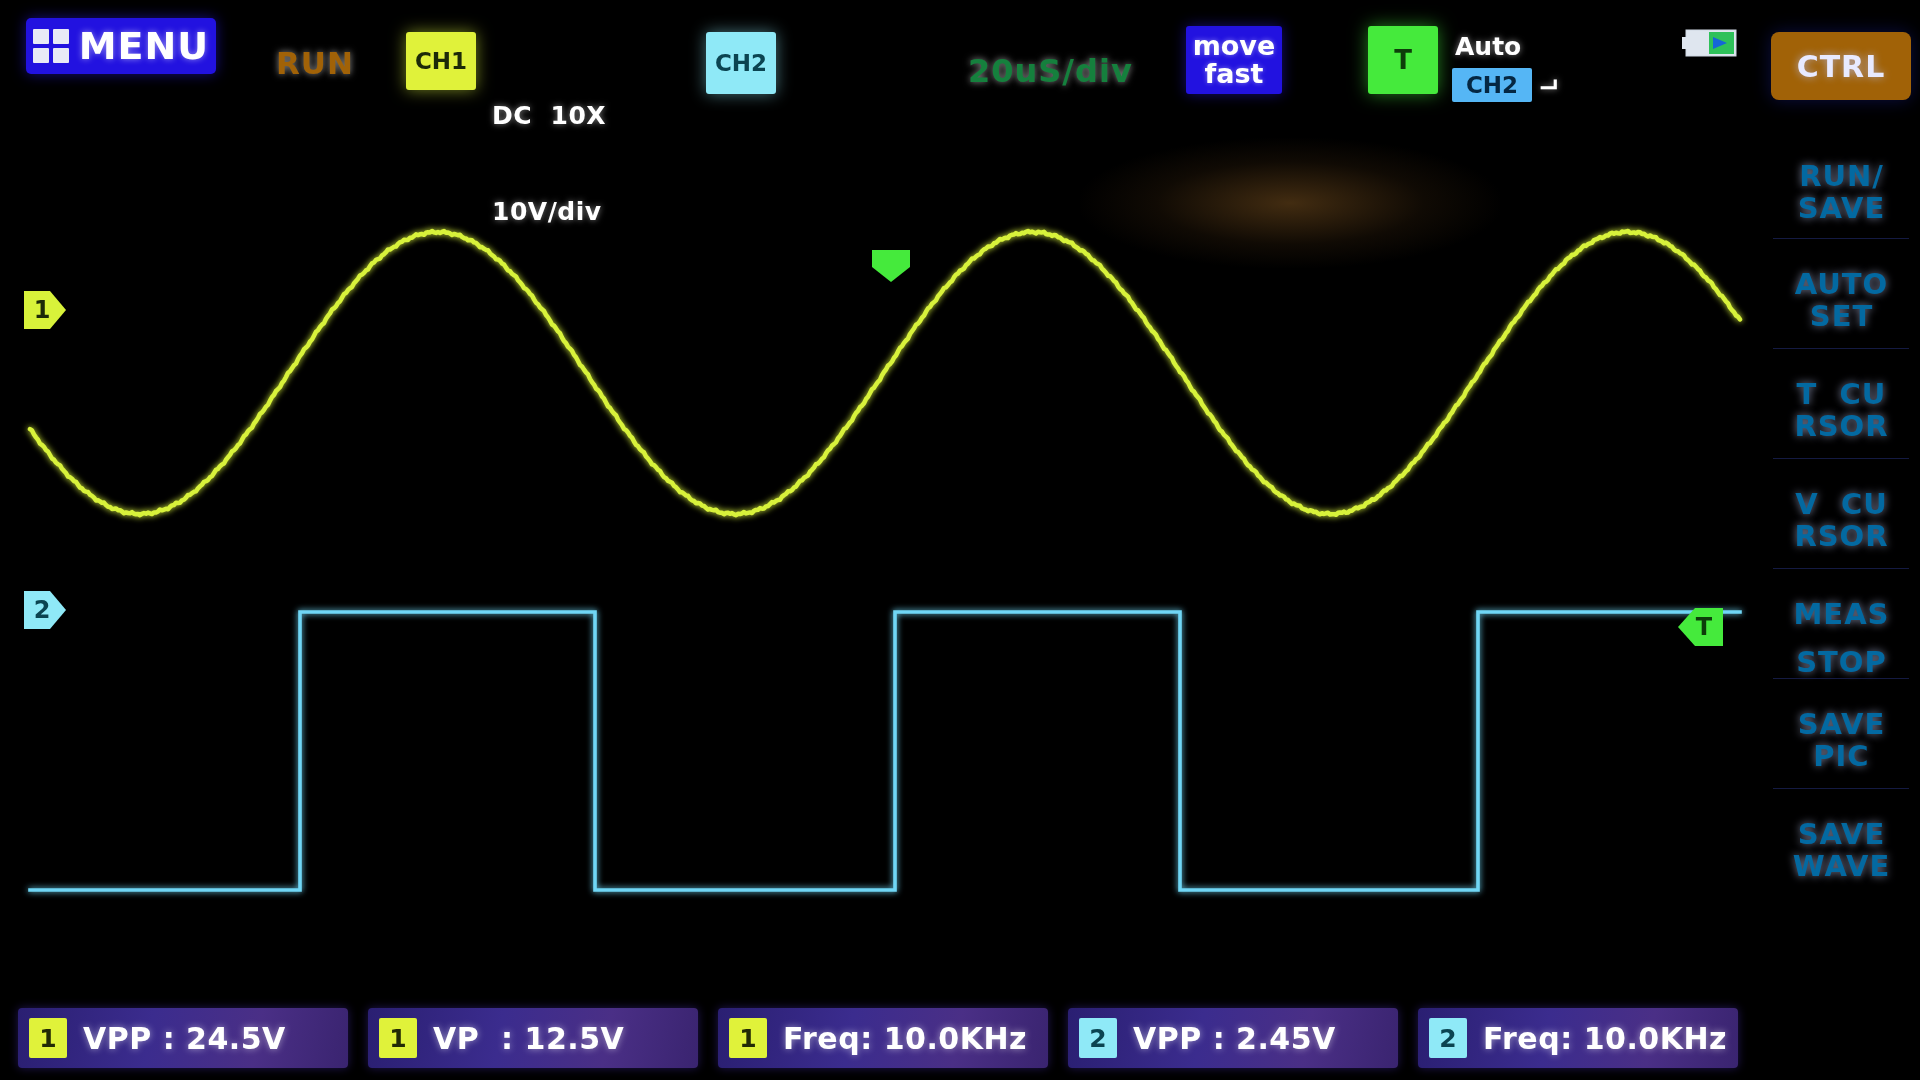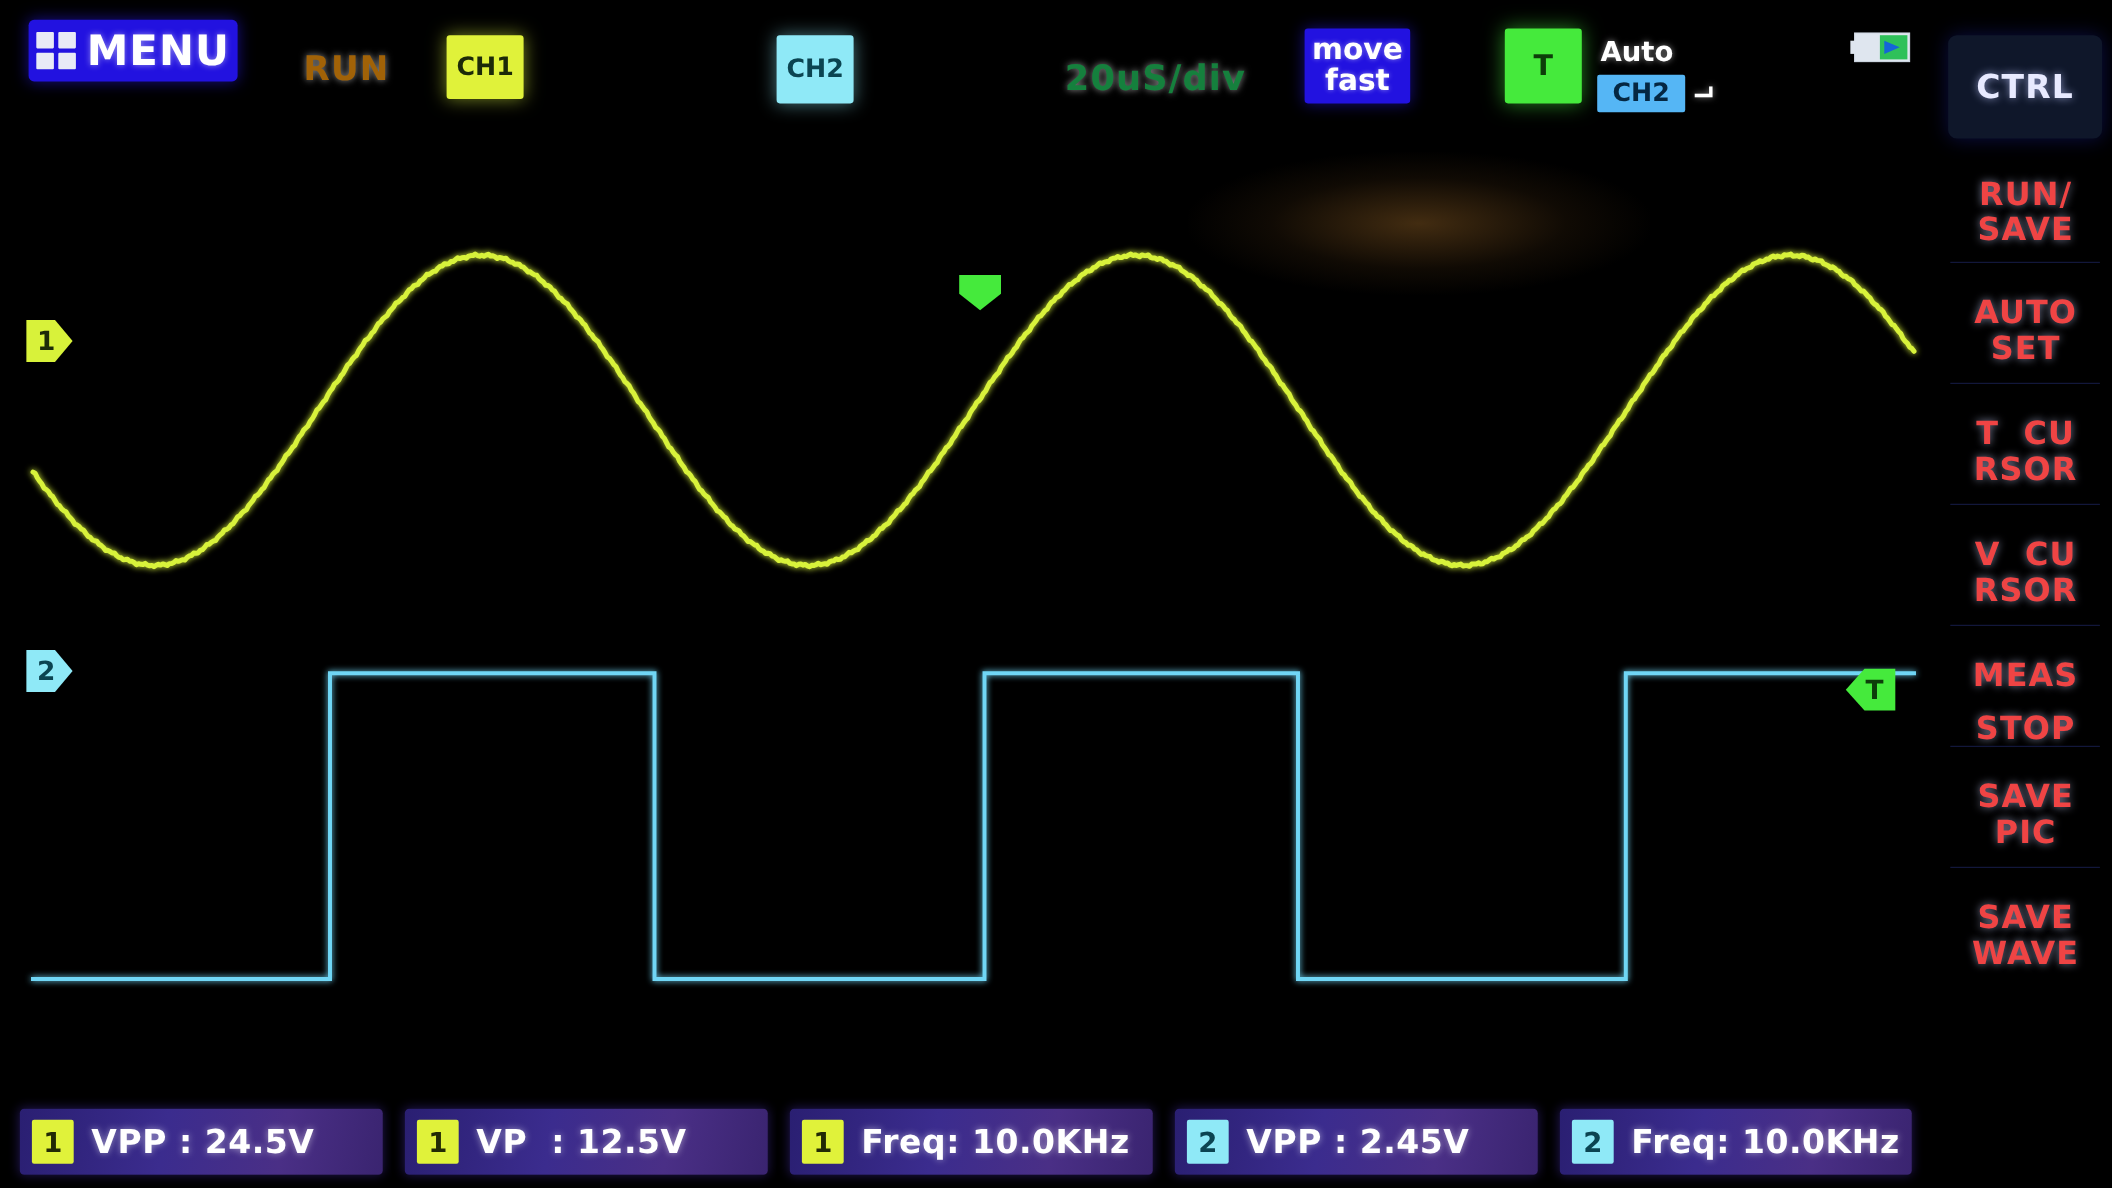--- a/index.html
+++ b/index.html
@@ -54,27 +54,27 @@
   .trig-src{position:absolute;left:1452px;top:68px;width:80px;height:34px;background:#55b6f5;
     border-radius:2px;display:flex;align-items:center;justify-content:center;
     color:#052742;font-size:23px;font-weight:bold;}
   .trig-edge{position:absolute;left:1540px;top:62px;color:#fff;font-size:30px;font-weight:bold;
     text-shadow:0 0 6px rgba(255,255,255,.5);}
 
   .battery{position:absolute;left:1682px;top:28px;width:58px;height:30px;}
 
   
   .sidebar{position:absolute;left:1763px;top:0;width:157px;height:1080px;background:#000;}
-  .ctrl-btn{position:absolute;left:8px;top:32px;width:140px;height:94px;background:#0f172a;
+  .ctrl-btn{position:absolute;left:8px;top:32px;width:140px;height:68px;background:#a16207;
     border-radius:8px;display:flex;align-items:center;justify-content:center;
     color:#e8eaff;font-size:30px;font-weight:bold;letter-spacing:1px;
     text-shadow:0 0 8px rgba(190,200,255,.7);box-shadow:0 0 18px rgba(20,26,120,.55);}
   .side-item{position:absolute;left:0;width:157px;display:flex;flex-direction:column;
     align-items:center;justify-content:center;line-height:1.12;}
-  .side-item span{color:#ef4444;font-size:29px;font-weight:bold;letter-spacing:1px;
+  .side-item span{color:#0369a1;font-size:29px;font-weight:bold;letter-spacing:1px;
     text-shadow:0 0 8px rgba(200,210,255,.6);white-space:pre;text-align:center;}
   .side-sep{position:absolute;left:10px;width:136px;height:1px;background:#141a42;}
 
   
   .wave{position:absolute;left:0;top:128px;width:1760px;height:880px;}
   .wave svg{display:block;}
   .glow-cloud{position:absolute;left:1080px;top:10px;width:420px;height:130px;
     background:radial-gradient(ellipse at center,rgba(78,52,20,.85) 0%,rgba(40,26,10,.4) 45%,rgba(0,0,0,0) 72%);
     pointer-events:none;}
 
@@ -108,20 +108,24 @@
           <i></i>
           <i></i>
           <i></i>
       </div>
       <div class="menu-label">MENU</div>
     </div>
 
     <div class="run-label">RUN</div>
 
     <div class="chip chip-ch1">CH1</div>
+    <div class="two-line ch1-info">
+      <div>DC  10X</div>
+      <div>10V/div</div>
+    </div>
 
     <div class="chip chip-ch2">CH2</div>
 
     <div class="timebase">20uS/div</div>
 
     <div class="move-btn">
       <span>move</span>
       <span>fast</span>
     </div>
 

